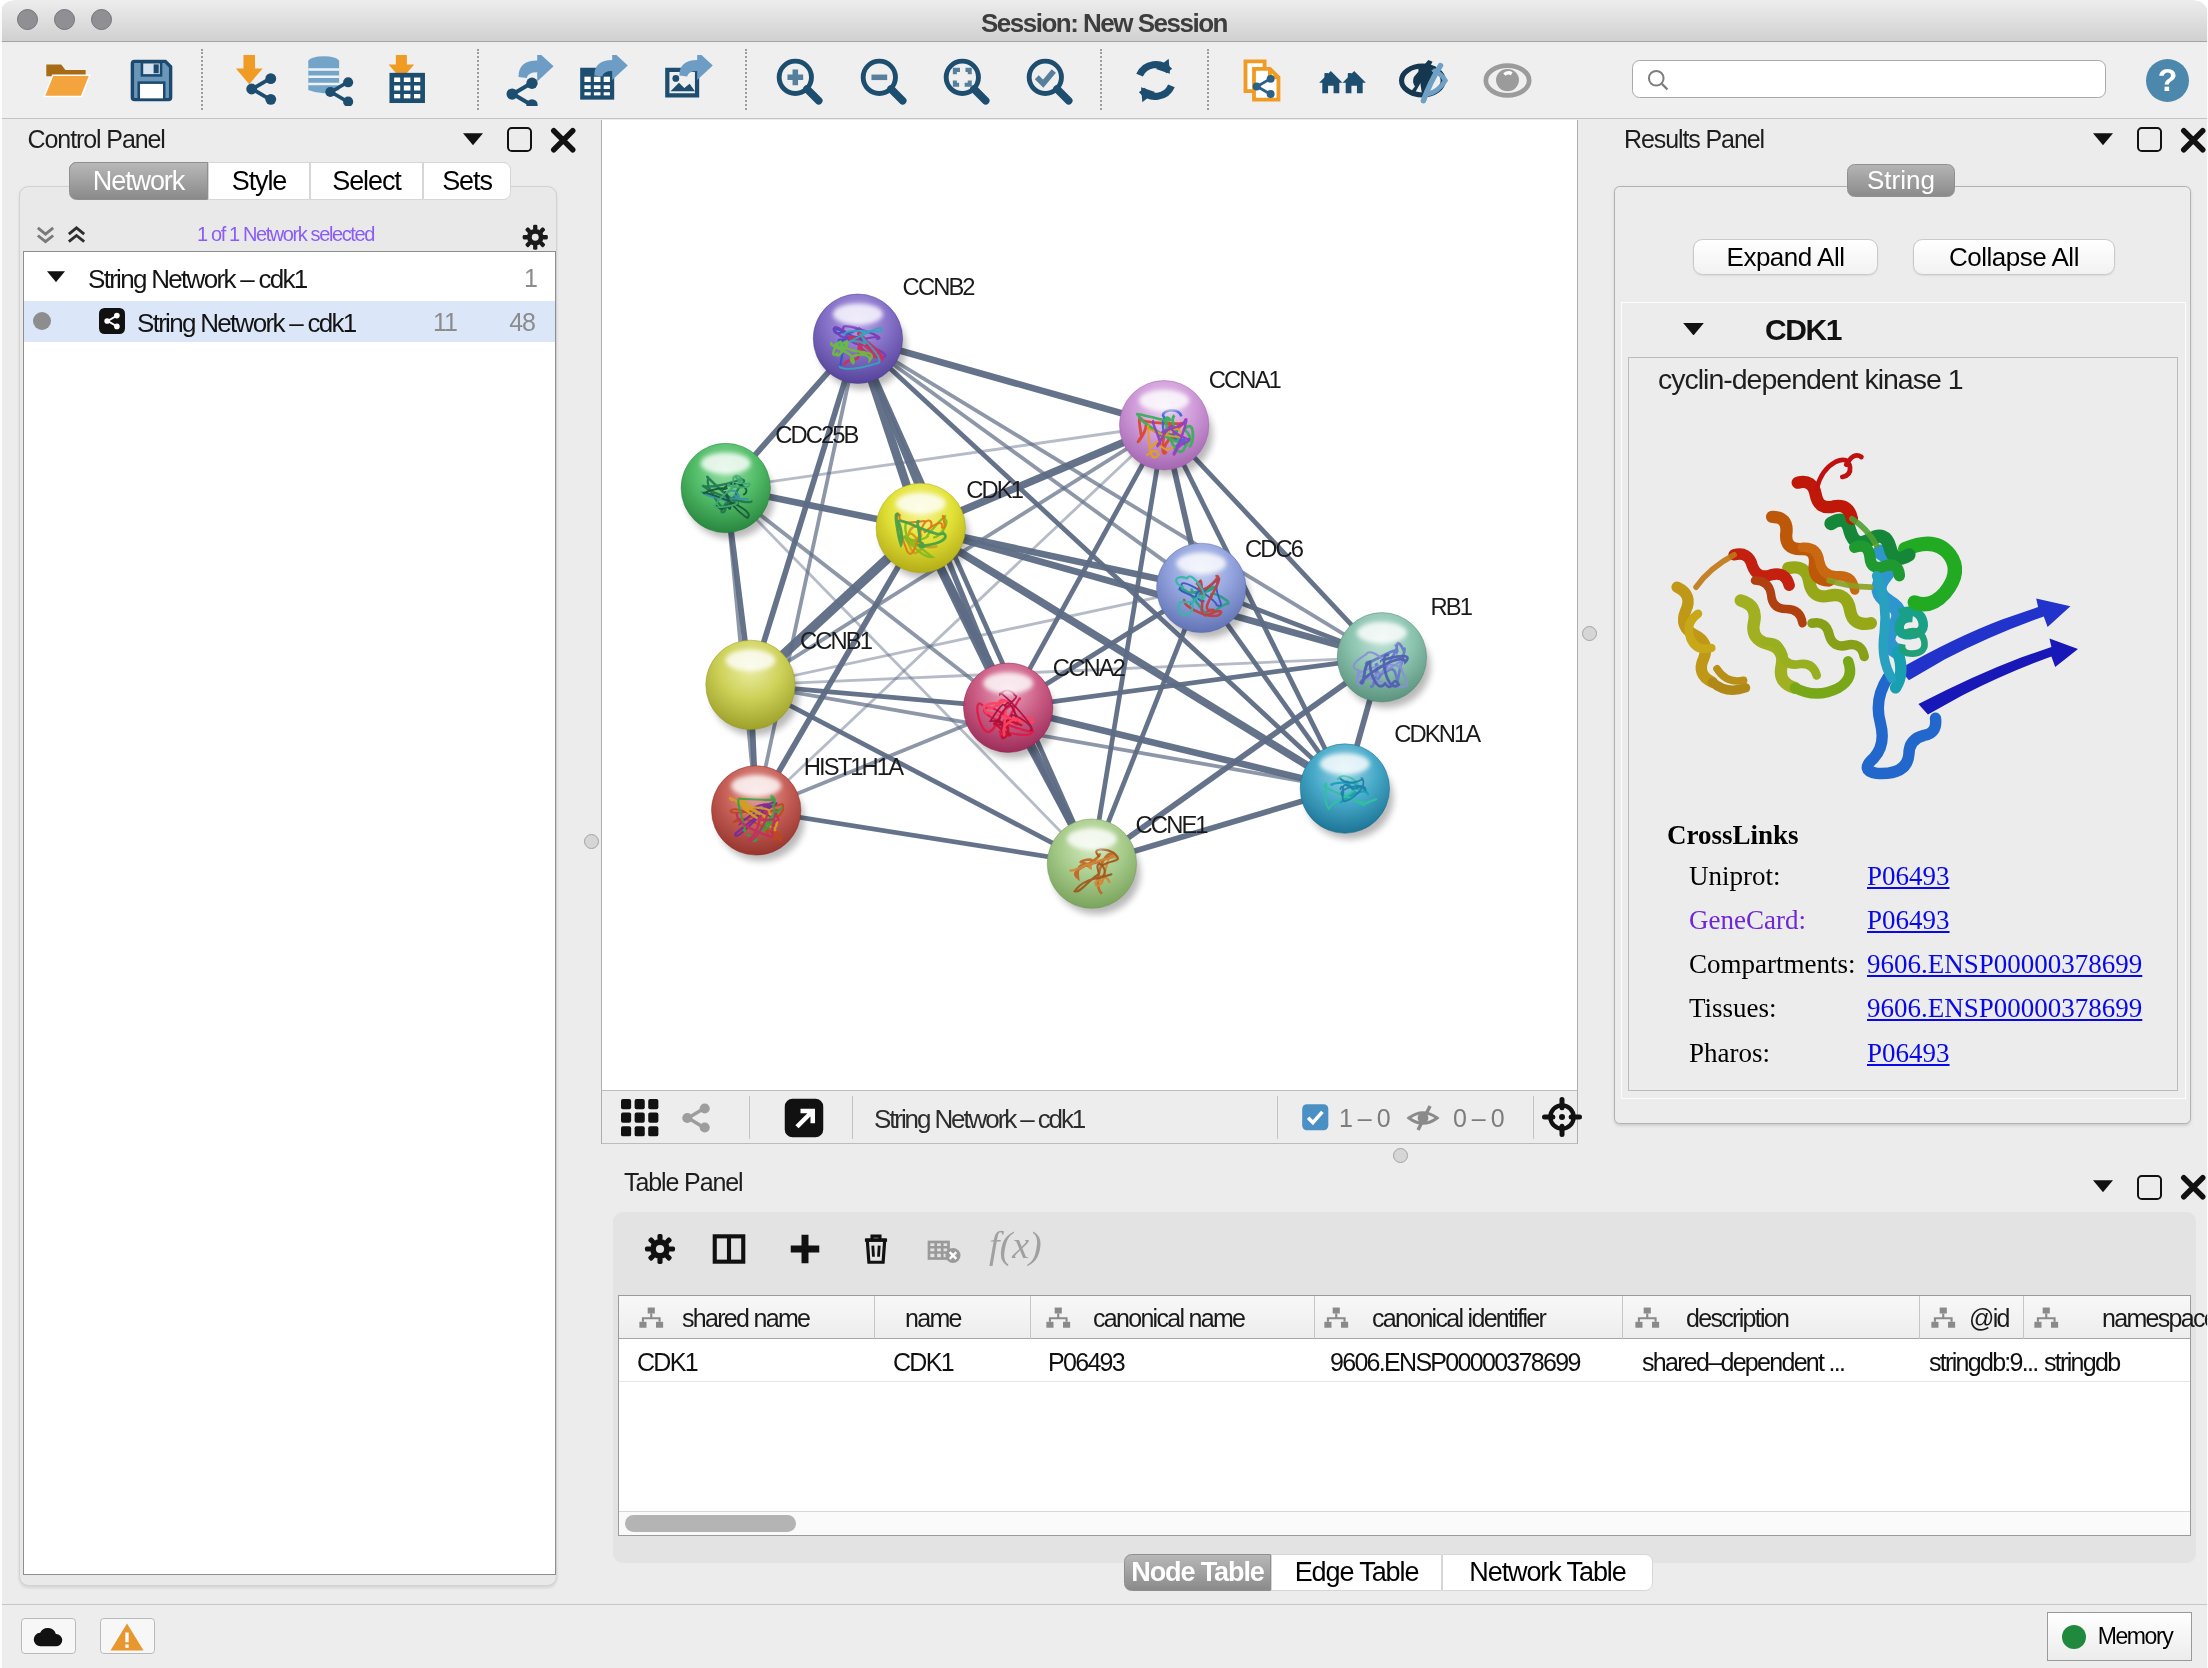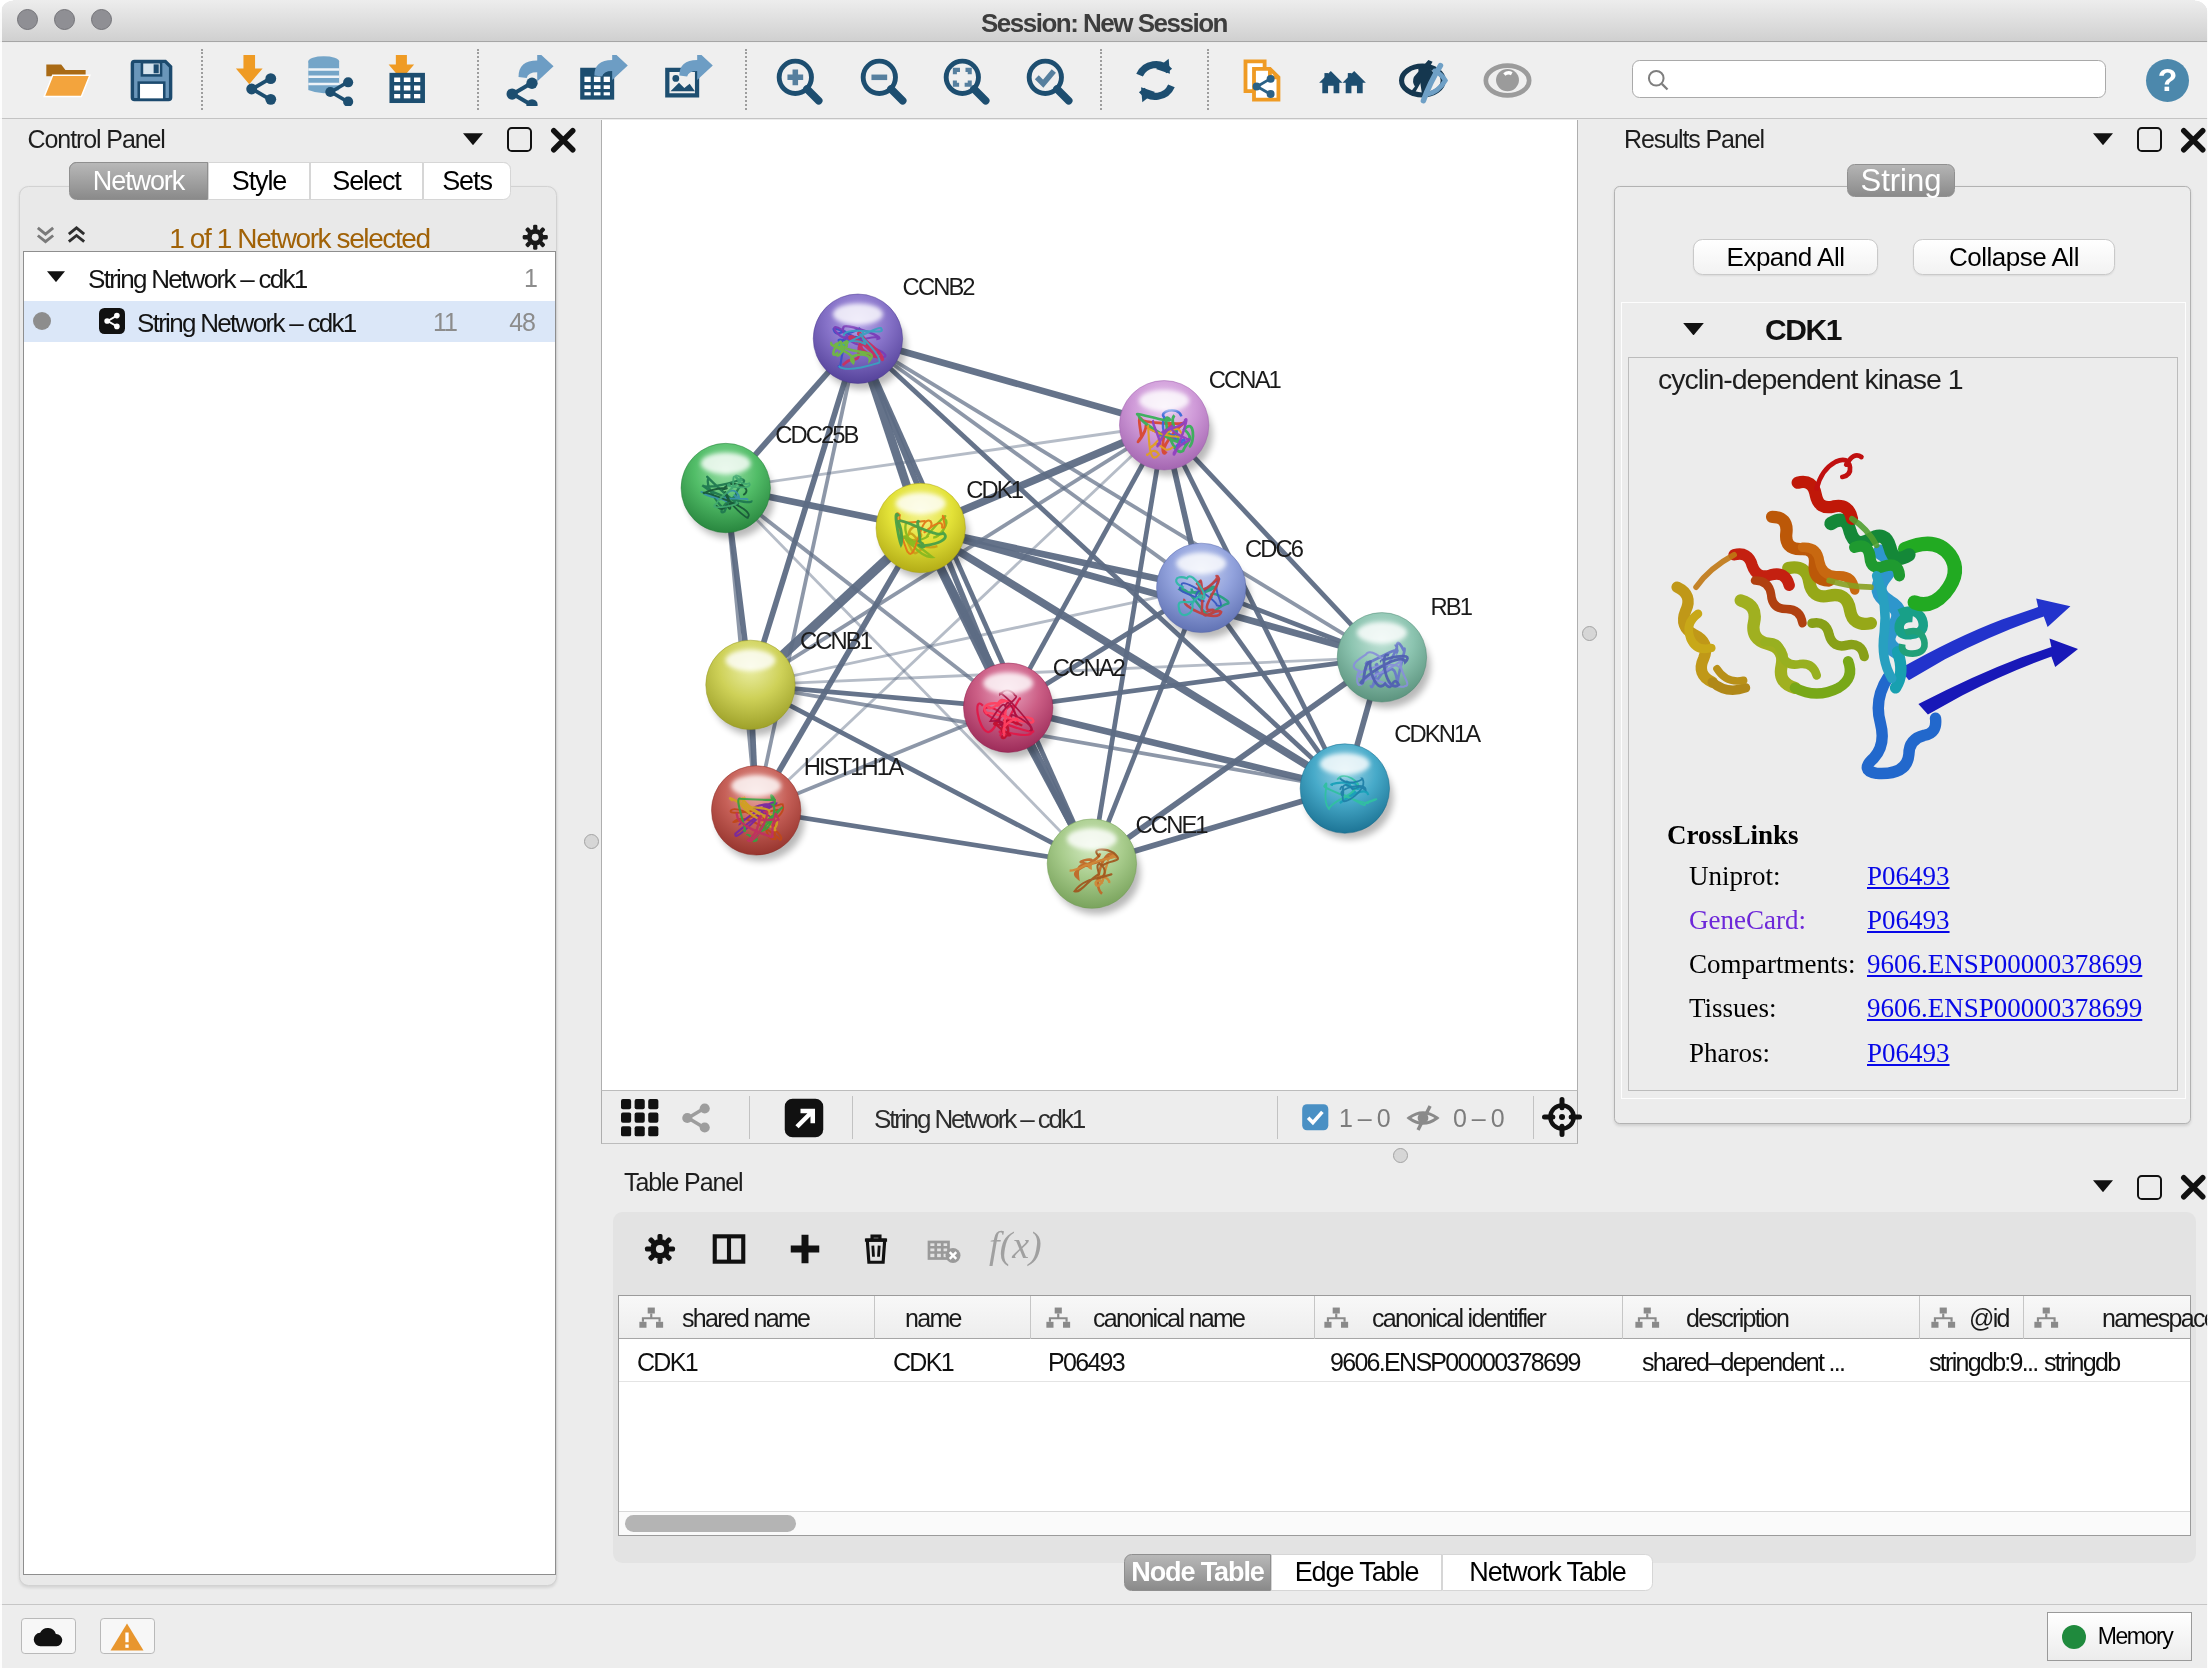--- a/index.html
+++ b/index.html
@@ -200,21 +200,21 @@
     <div class="tab" style="width:102px;">Style</div>
     <div class="tab" style="width:113px;">Select</div>
     <div class="tab" style="width:88px;border-radius:0 7.6px 7.6px 0;">Sets</div>
   </div>
 <svg class="abs" style="left:34px;top:224px;" width="23" height="23" viewBox="0 0 24 24">
     <path d="M4 4 L12 10.5 L20 4 M4 12 L12 18.5 L20 12" stroke="#7a7a7a" stroke-width="3" fill="none"></path>
   </svg>
 <svg class="abs" style="left:65px;top:224px;" width="23" height="23" viewBox="0 0 24 24">
     <path d="M4 10.5 L12 4 L20 10.5 M4 18.5 L12 12 L20 18.5" stroke="#2e2e2e" stroke-width="3" fill="none"></path>
   </svg>
-<div class="abs" style="left:119px;top:223px;width:361px;text-align:center;font-size:28px;letter-spacing:-1.4px;color:#a16207;">1 of 1 Network selected</div>
+<div class="abs" style="left:105px;top:223px;width:361px;text-align:center;font-size:20px;letter-spacing:-1.4px;color:#8b5cf6;">1 of 1 Network selected</div>
 <svg class="abs" style="left:521px;top:223px;" width="28.5" height="28.5" viewBox="0 0 24 24">
     <rect x="10.2" y="1.4" width="3.6" height="4.6" rx="1.2" transform="rotate(0 12 12)" fill="#1a1a1a"></rect>
     <rect x="10.2" y="1.4" width="3.6" height="4.6" rx="1.2" transform="rotate(45 12 12)" fill="#1a1a1a"></rect>
     <rect x="10.2" y="1.4" width="3.6" height="4.6" rx="1.2" transform="rotate(90 12 12)" fill="#1a1a1a"></rect>
     <rect x="10.2" y="1.4" width="3.6" height="4.6" rx="1.2" transform="rotate(135 12 12)" fill="#1a1a1a"></rect>
     <rect x="10.2" y="1.4" width="3.6" height="4.6" rx="1.2" transform="rotate(180 12 12)" fill="#1a1a1a"></rect>
     <rect x="10.2" y="1.4" width="3.6" height="4.6" rx="1.2" transform="rotate(225 12 12)" fill="#1a1a1a"></rect>
     <rect x="10.2" y="1.4" width="3.6" height="4.6" rx="1.2" transform="rotate(270 12 12)" fill="#1a1a1a"></rect>
     <rect x="10.2" y="1.4" width="3.6" height="4.6" rx="1.2" transform="rotate(315 12 12)" fill="#1a1a1a"></rect>
     <circle cx="12" cy="12" r="7.0" fill="#1a1a1a"></circle>
@@ -499,21 +499,21 @@
   </svg>
 <div class="abs phead" style="left:1624px;top:125px;">Results Panel</div>
 <svg class="abs" style="left:2093px;top:133px;" width="20" height="12.4" viewBox="0 0 20 12">
     <path d="M0 0 L20 0 L10 12 Z" fill="#111"></path>
   </svg>
 <div class="abs" style="left:2137px;top:127px;width:25px;height:25px;border:2.9px solid #111;border-radius:4.8px;"></div>
 <svg class="abs" style="left:2179px;top:126px;" width="28.5" height="28.5" viewBox="0 0 24 24">
     <path d="M4 4 L20 20 M20 4 L4 20" stroke="#111" stroke-width="4.6" stroke-linecap="round"></path>
   </svg>
 <div class="abs" style="left:1614px;top:186px;width:577px;height:938px;background:#ececec;border:1px solid #b2b2b2;border-radius:5.7px;box-shadow:0 1.9px 2.9px rgba(0,0,0,0.12);"></div>
-<div class="abs" style="left:1847px;top:164px;width:108px;height:33px;background:linear-gradient(#b4b4b4,#8b8b8b);border:1px solid #909090;border-radius:7.6px;color:#fff;font-size:31px;letter-spacing:0;display:flex;align-items:center;justify-content:center;">String</div>
+<div class="abs" style="left:1847px;top:164px;width:108px;height:33px;background:linear-gradient(#b4b4b4,#8b8b8b);border:1px solid #909090;border-radius:7.6px;color:#fff;font-size:26px;letter-spacing:0;display:flex;align-items:center;justify-content:center;">String</div>
 <div class="btn abs" style="left:1693px;top:239px;width:185px;height:36px;">Expand All</div>
 <div class="btn abs" style="left:1913px;top:239px;width:202px;height:36px;">Collapse All</div>
 <div class="abs" style="left:1621px;top:302px;width:565px;height:797px;background:#ececec;border:1px solid #9c9c9c;outline:1px solid #fdfdfd;outline-offset:-1.9px;"></div>
 <svg class="abs" style="left:1683px;top:323px;" width="21" height="12.4" viewBox="0 0 20 12">
     <path d="M0 0 L20 0 L10 12 Z" fill="#111"></path>
   </svg>
 <div class="abs" style="left:1765px;top:313px;font-size:30px;font-weight:bold;letter-spacing:-1.4px;color:#111;">CDK1</div>
 <div class="abs" style="left:1628px;top:357px;width:550px;height:734px;background:#ececec;border:1px solid #bcbcbc;"></div>
 <div class="abs" style="left:1658px;top:363px;font-size:28.5px;letter-spacing:-1px;color:#1e1e1e;">cyclin-dependent kinase 1</div>
 <svg class="abs" style="left:1660px;top:433px;" width="418" height="352" viewBox="0 0 440 370">

